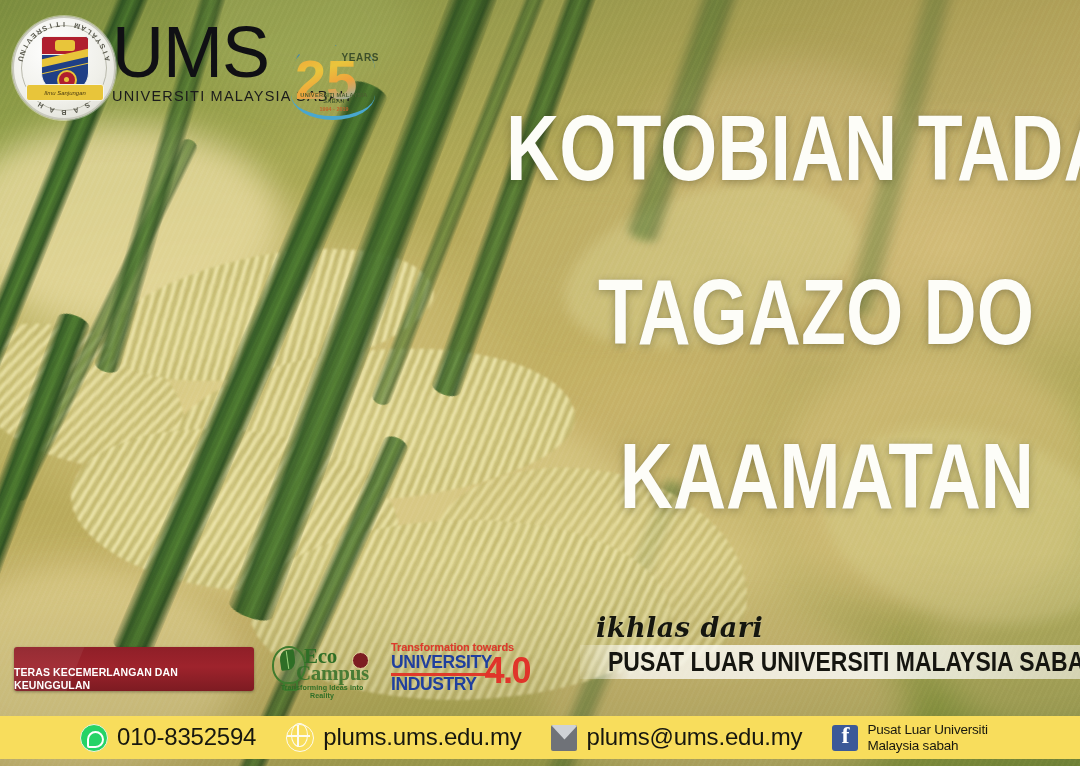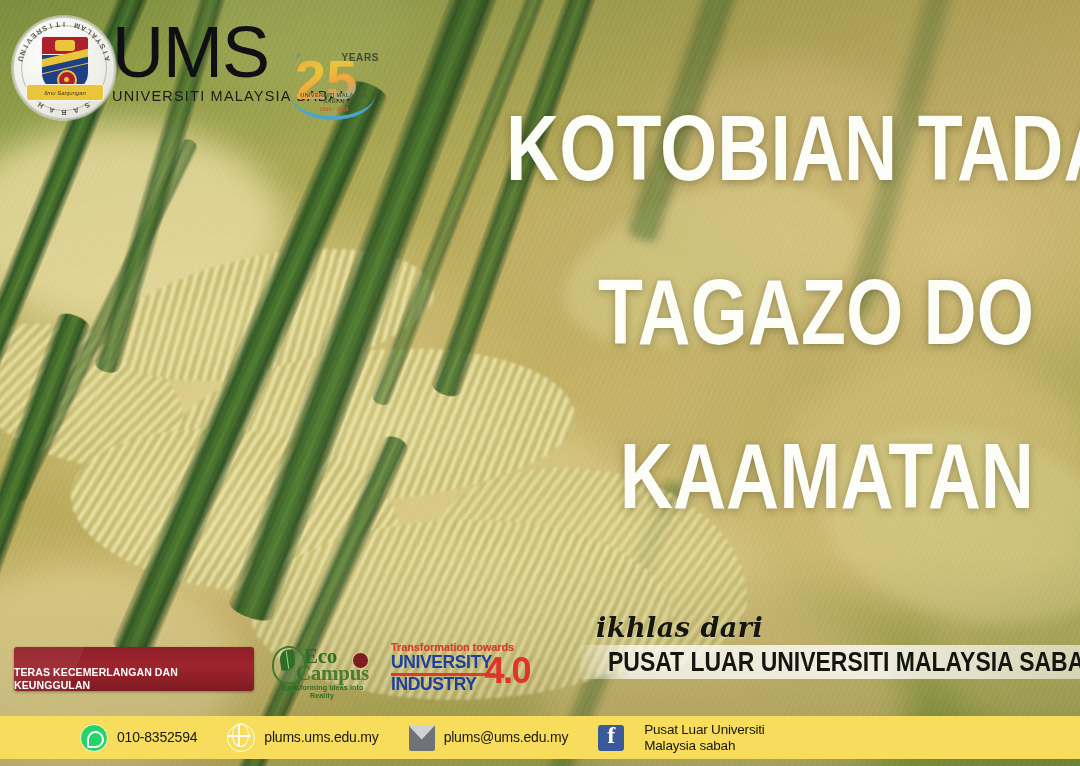--- a/index.html
+++ b/index.html
@@ -233,22 +233,22 @@
   
   .footer{
     position:absolute;left:0;top:716px;width:100%;height:43px;
     background:#f8dd5c;
     display:flex;align-items:center;
     padding-left:80px;
     box-sizing:border-box;
     gap:0px;
   }
   .citem{display:flex;align-items:center;gap:9px;margin-right:30px;}
-  .citem .ctext{font-size:14px;color:#17170f;letter-spacing:-.2px;line-height:1.12;}
-  .citem .ctext.two{font-size:13.5px;margin-left:11px;}
+  .citem .ctext{font-size:24px;color:#17170f;letter-spacing:-.2px;line-height:1.12;}
+  .citem .ctext.two{font-size:13.5px;}
 
   .ic{width:26px;height:26px;flex:0 0 auto;position:relative;}
   .ic-wa{border-radius:50%;background:#25d366;border:1.6px solid #f3f3e0;}
   .ic-wa::after{
     content:"";position:absolute;left:6px;top:6px;width:13px;height:13px;
     border:2.4px solid #fff;border-radius:50% 50% 50% 12%;
   }
   .ic-mail{background:#6f7278;border-radius:2px;overflow:hidden;}
   .ic-mail::after{
     content:"";position:absolute;left:-1px;top:0px;width:28px;height:15px;

